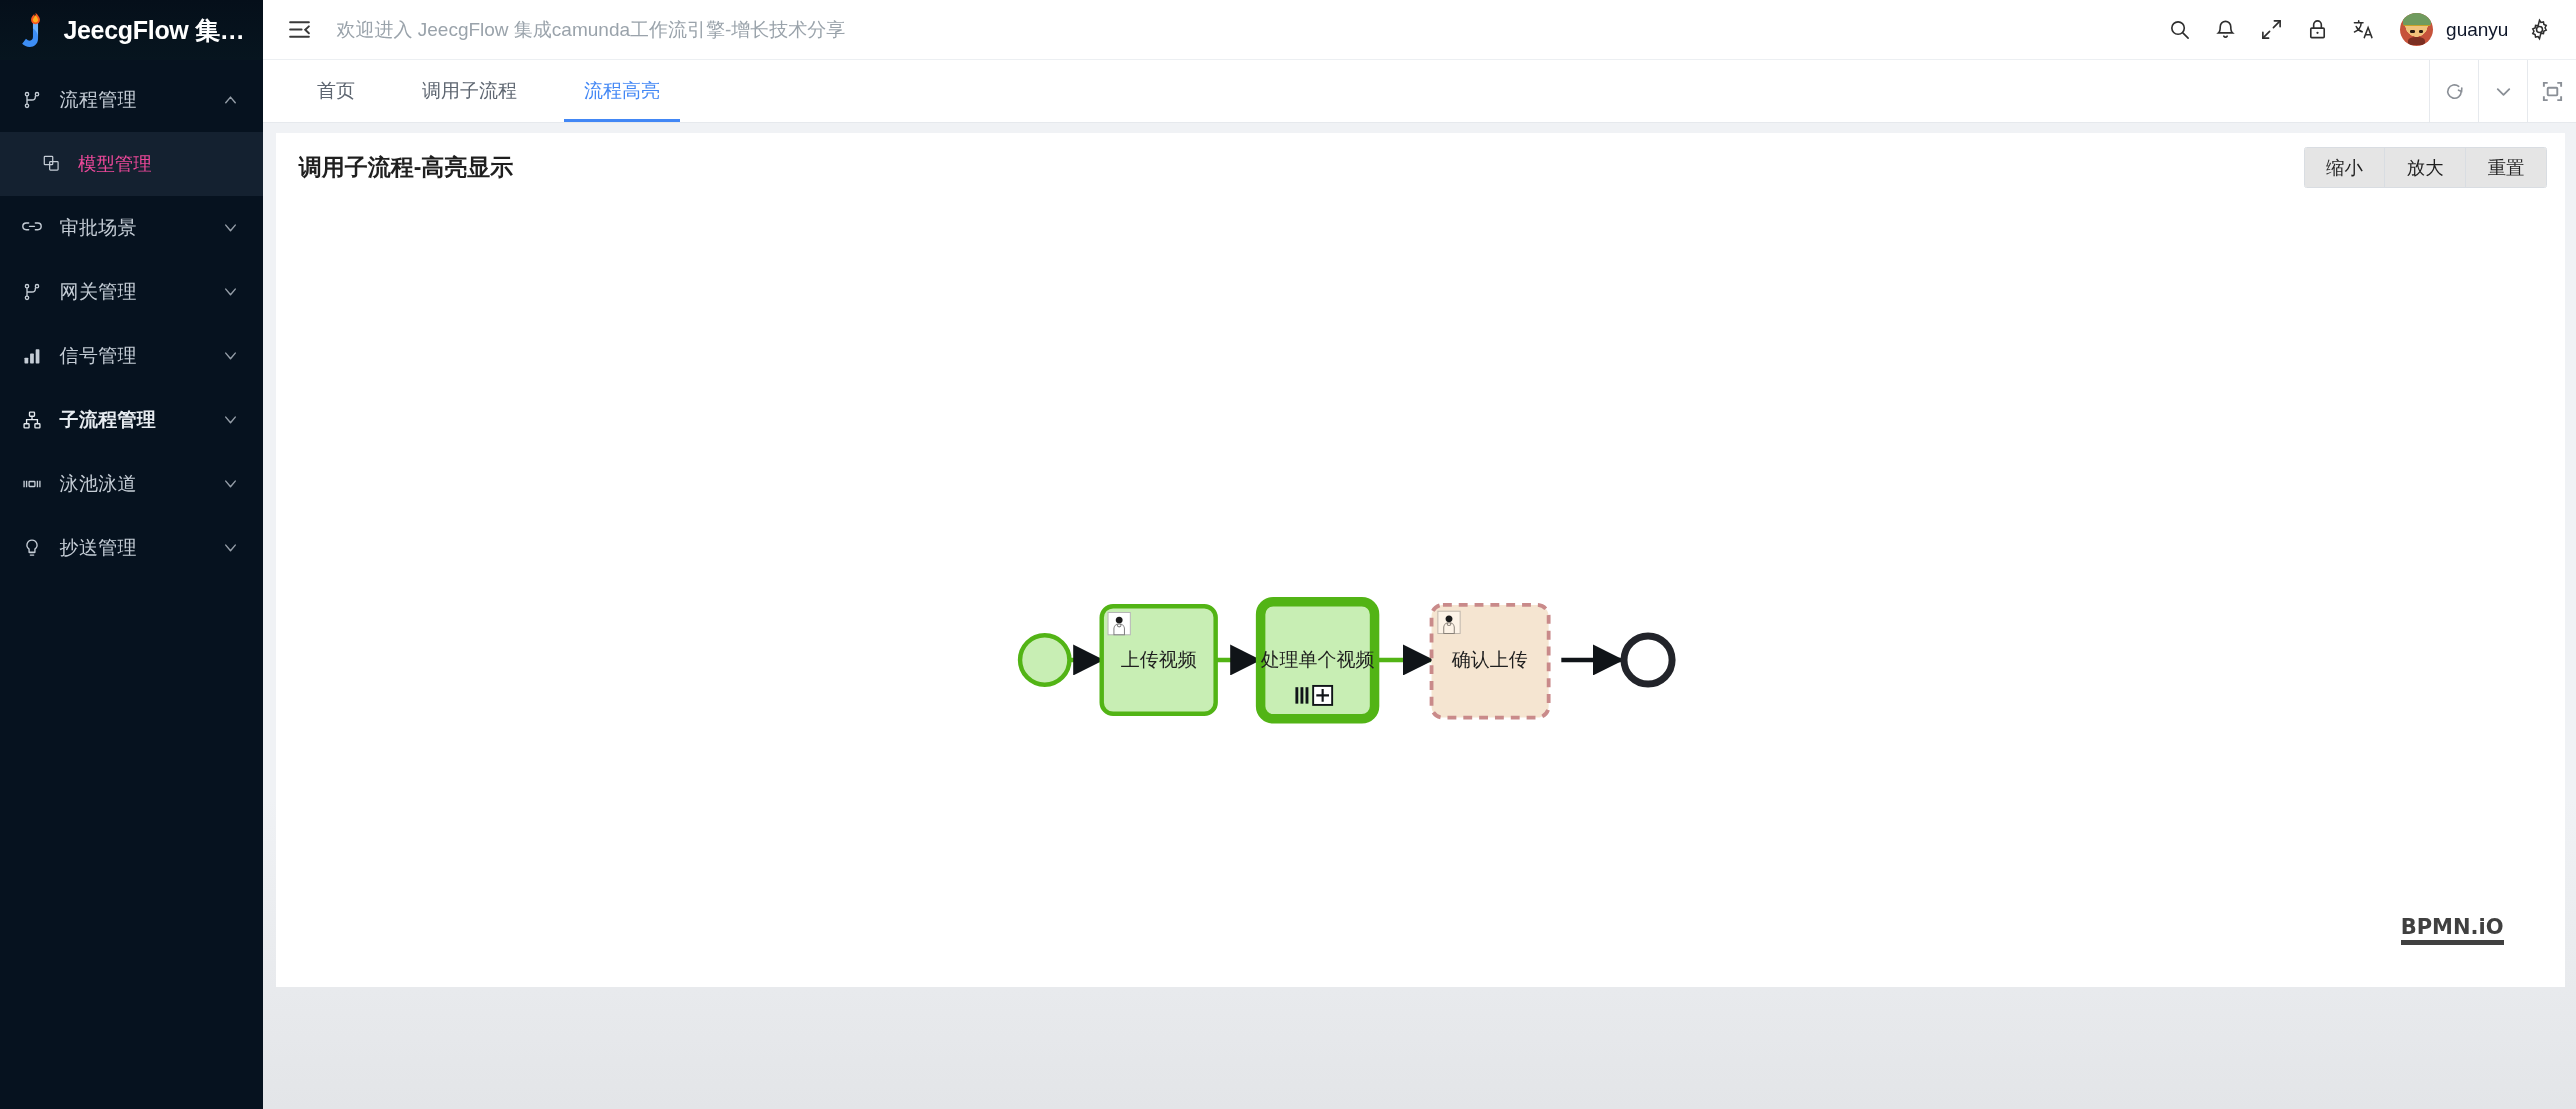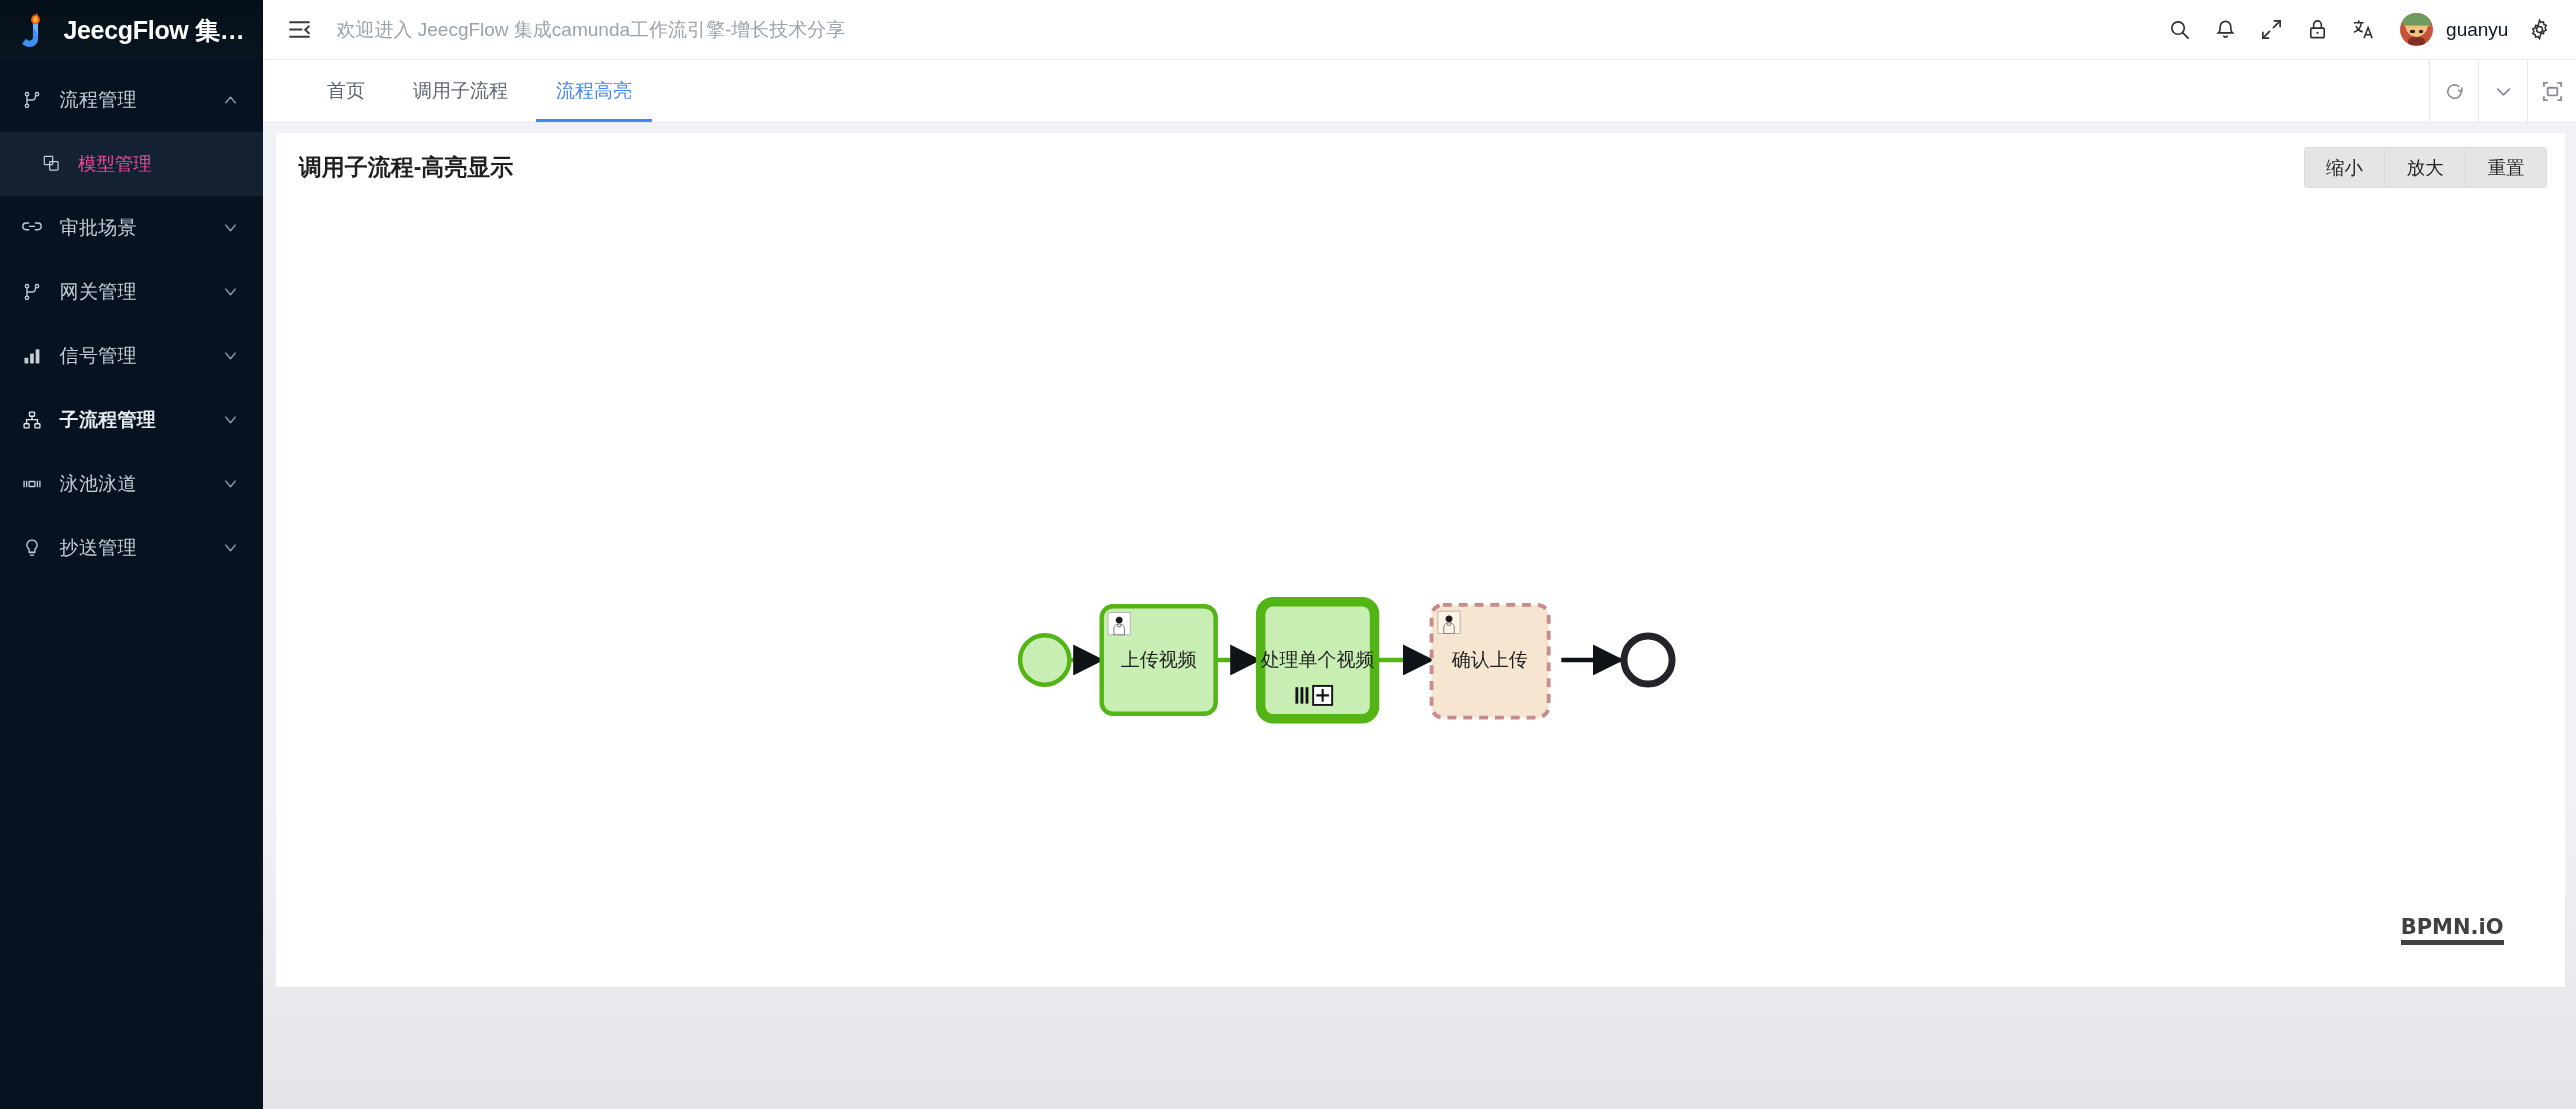--- a/index.html
+++ b/index.html
@@ -91,21 +91,21 @@
   .avatar .beard { position:absolute; left:24%; bottom:2%; width:52%; height:26%;
      background:#7c2f22; border-radius: 44% 44% 30% 30%;}
   .username { color: #0f172a; font-size: 19px; margin-left: 12.7px; margin-right: 7.6px; white-space: nowrap; cursor: pointer; }
 
   
   .tabbar {
     height: 63px; flex: 0 0 63px; background: #ffffff;
     display: flex; align-items: stretch;
     border-bottom: 0.6px solid #e6e9ed;
   }
-  .tabs { display: flex; align-items: stretch; padding-left: 40px; }
+  .tabs { display: flex; align-items: stretch; padding-left: 30px; gap: 19px; }
   .tab {
     display: flex; align-items: center; padding: 0 24px;
     font-size: 19px; color: #5e6671; cursor: pointer; position: relative;
     white-space: nowrap;
   }
   .tab.active { color: #4287f5; }
   .tab.active::after {
     content: ""; position: absolute; left: 3.8px; right: 3.8px; bottom: 0;
     height: 3.2px; background: #4287f5;
   }

